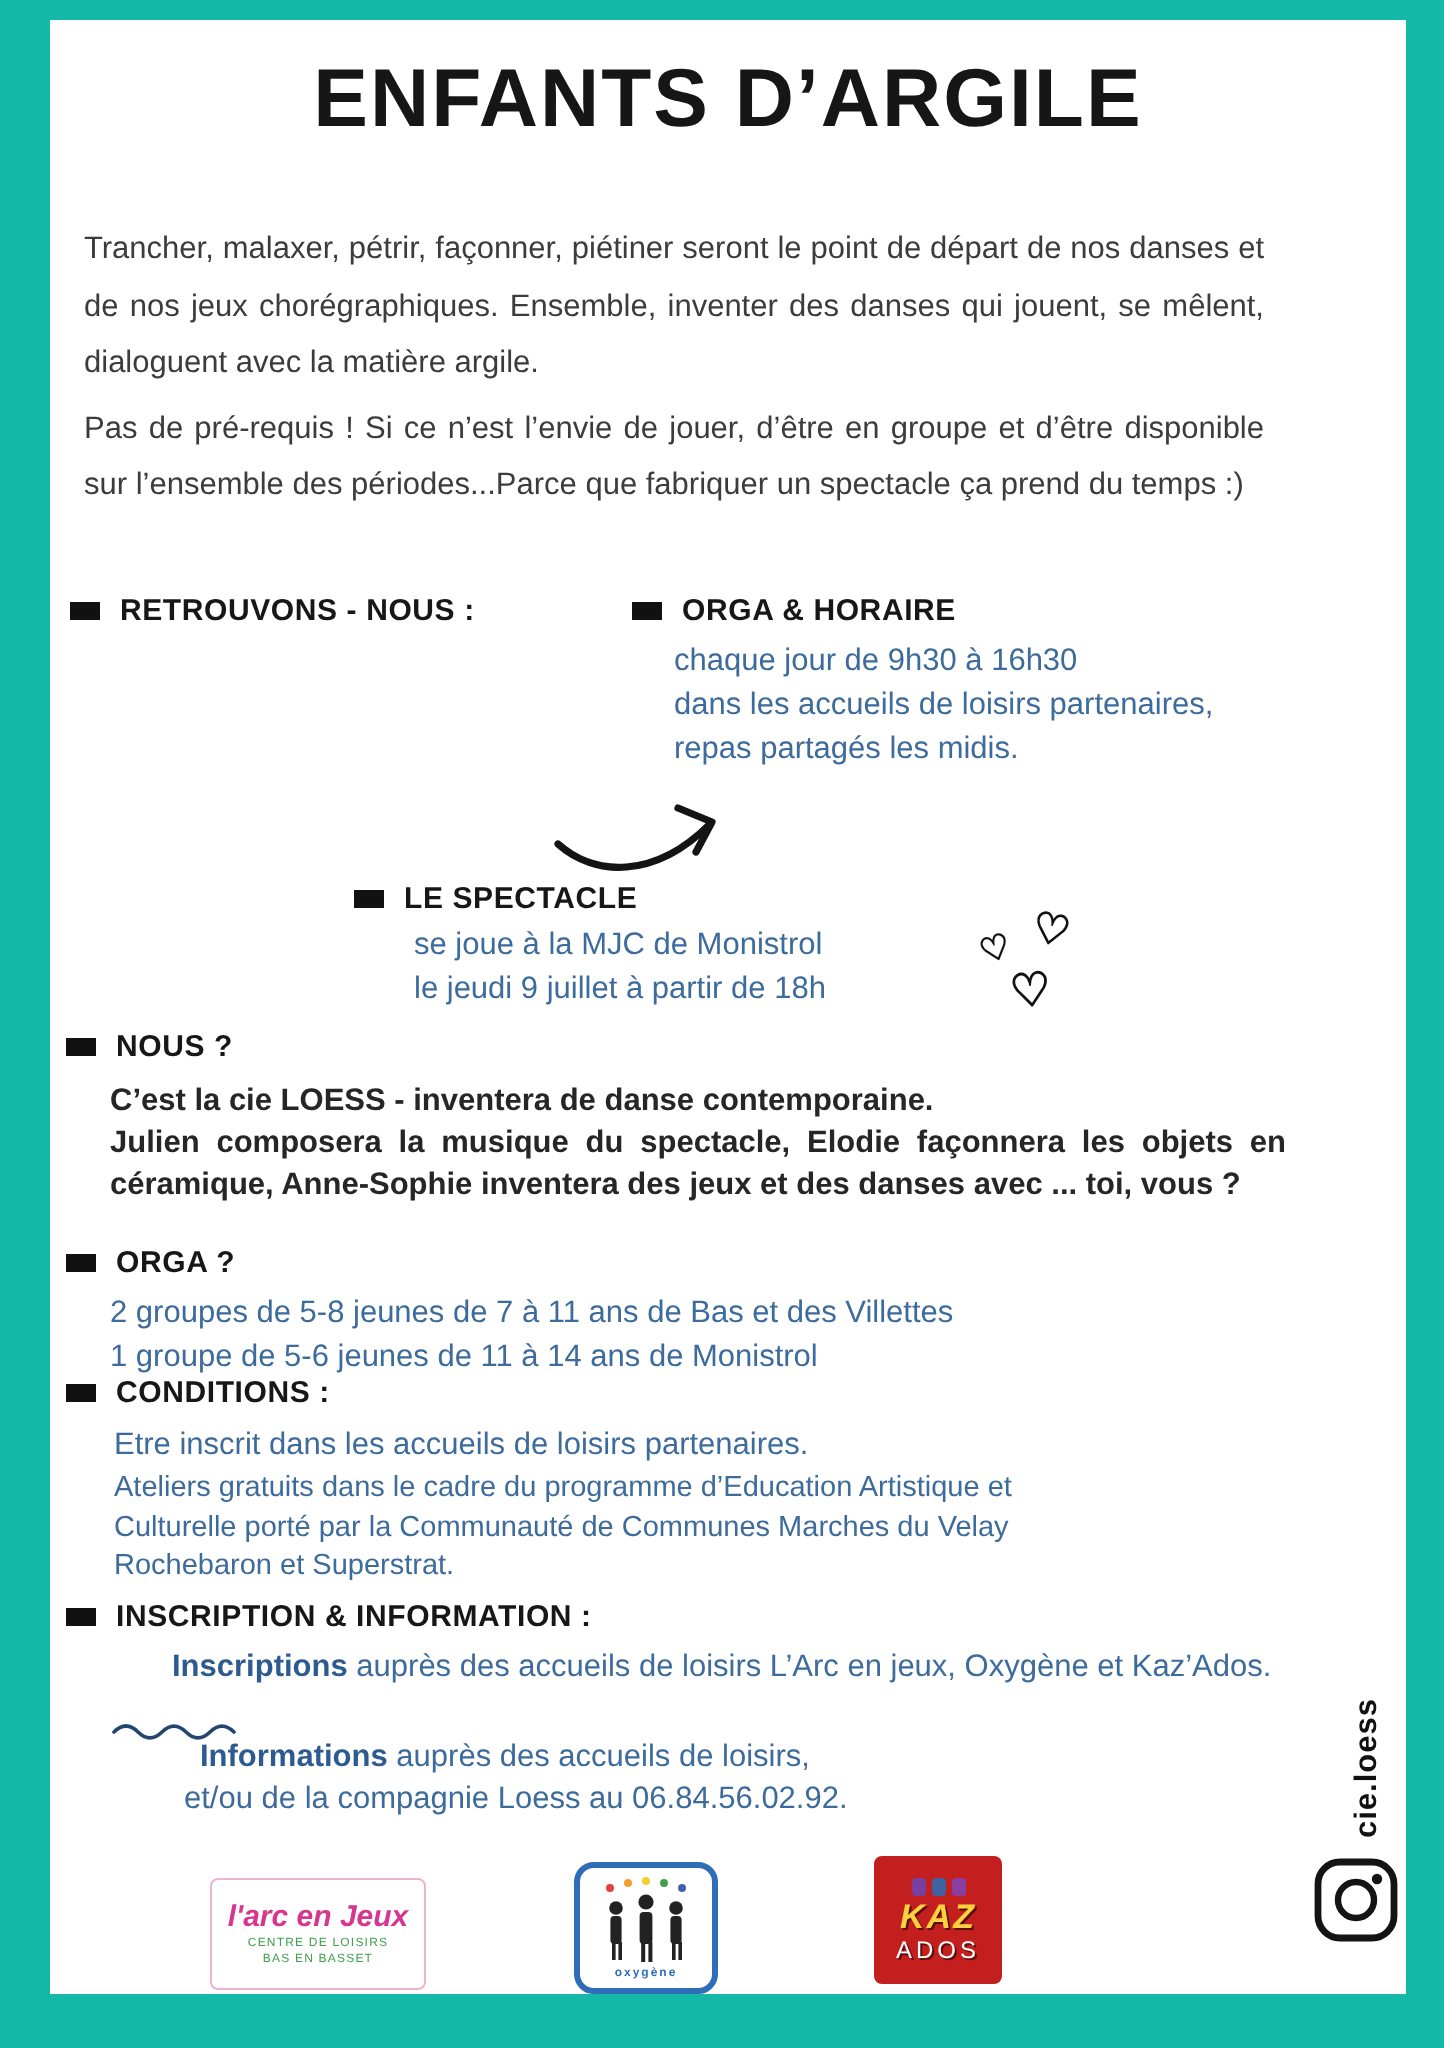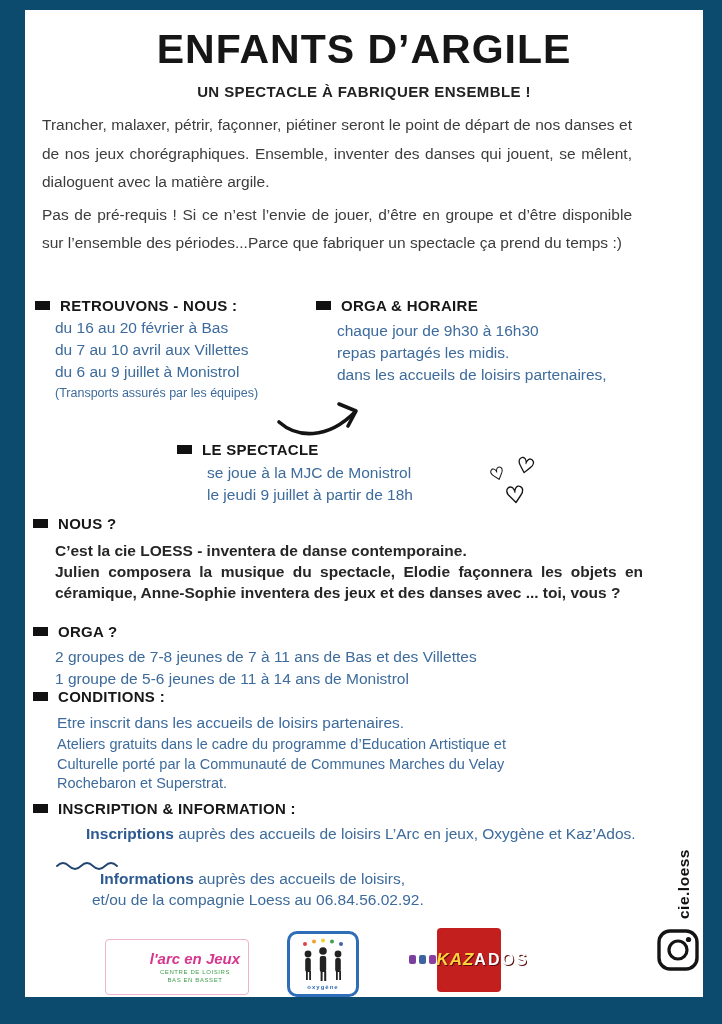--- a/index.html
+++ b/index.html
@@ -1,75 +1,68 @@
 <!DOCTYPE html>
 <html><head>
 <meta charset="utf-8">
 <style>
   html,body{margin:0;padding:0;}
   body{width:722px;height:1024px;font-family:"Liberation Sans",sans-serif;background:#cedbd3;}
-  .page{position:relative;width:722px;height:1024px;background:#0c4a6e;overflow:hidden;}
+  .page{position:relative;width:722px;height:1024px;background:#14b8a6;overflow:hidden;}
   .sheet{position:absolute;left:25px;top:10px;width:678px;height:987px;background:#ffffff;}
   .abs{position:absolute;margin:0;}
   .title{left:0;top:16px;width:100%;text-align:center;font-size:41px;font-weight:700;color:#161616;letter-spacing:1px;}
   .subtitle{left:0;top:73px;width:100%;text-align:center;font-size:15px;font-weight:700;color:#222;letter-spacing:.4px;}
   .intro{left:17px;width:590px;font-size:15.5px;line-height:28.5px;color:#3c3c3c;text-align:justify;}
   .sec-head{display:flex;align-items:center;gap:10px;font-weight:700;font-size:15px;color:#171717;letter-spacing:.3px;}
   .bullet{width:15px;height:9px;background:#111;flex:none;}
   .blue{color:#3d6b9c;}
   .ln15{font-size:15.5px;line-height:22px;}
   .note{font-size:12.5px;line-height:18px;margin-top:1px;}
   .bold-dark{font-size:15.5px;font-weight:700;color:#262626;line-height:21px;}
   .heart{position:absolute;color:#111;font-weight:700;line-height:1;}
   .handle{writing-mode:vertical-rl;transform:rotate(180deg);font-size:15.5px;font-weight:700;letter-spacing:.5px;color:#111;}
   .blab{font-weight:700;color:#2c5a91;}
   .inspar{font-size:15.5px;line-height:21px;margin-left:31px;}
-  .arc-logo{width:106px;height:54px;background:#fff;border:1px solid #eeb3cd;border-radius:4px;display:flex;flex-direction:column;align-items:center;justify-content:center;padding-left:36px;}
+  .arc-logo{width:106px;height:54px;background:#fff;border:1px solid #eeb3cd;border-radius:4px;display:flex;flex-direction:column;align-items:center;justify-content:center;}
   .arc-title{color:#d6368f;font-size:15px;font-weight:700;font-style:italic;line-height:18px;}
   .arc-sub{color:#3f9e4d;font-size:6px;letter-spacing:.6px;text-transform:uppercase;line-height:8px;}
   .oxy-logo{width:72px;height:66px;background:#fff;border:3px solid #2f6db8;border-radius:10px;box-sizing:border-box;display:flex;flex-direction:column;align-items:center;justify-content:center;}
   .oxy-name{font-size:6px;color:#2f6db8;font-weight:700;letter-spacing:1px;line-height:7px;}
-  .kaz-logo{width:64px;height:64px;background:#c41f1f;border-radius:4px;display:flex;flex-direction:row;align-items:center;justify-content:center;}
+  .kaz-logo{width:64px;height:64px;background:#c41f1f;border-radius:4px;display:flex;flex-direction:column;align-items:center;justify-content:center;}
   .kaz-top{display:flex;gap:3px;margin-bottom:2px;}
   .kd{width:7px;height:9px;border-radius:2px;display:block;}
   .kd1{background:#7b3fa0}.kd2{background:#3f63a0}.kd3{background:#8a3fa0}
   .kaz-word1{color:#ffd23d;font-weight:700;font-size:17px;font-style:italic;text-shadow:1px 1px 0 #5a0d0d;letter-spacing:1px;line-height:18px;}
-  .kaz-word2{color:#fff;font-weight:700;font-size:16px;letter-spacing:2px;text-shadow:1px 1px 0 #5a0d0d;line-height:14px;text-align:right;}
+  .kaz-word2{color:#fff;font-weight:400;font-size:12px;letter-spacing:2px;text-shadow:1px 1px 0 #5a0d0d;line-height:14px;text-align:right;}
 </style>
 </head>
 <body>
 
 <div class="page">
   <div class="sheet">
 
     <div class="abs title">ENFANTS D’ARGILE</div>
-    <div class="abs subtitle">UN SPECTACLE À FABRIQUER ENSEMBLE !</div>
 
     <p class="abs intro" style="top:101px">Trancher, malaxer, pétrir, façonner, piétiner seront le point de départ de nos danses et de nos jeux chorégraphiques. Ensemble, inventer des danses qui jouent, se mêlent, dialoguent avec la matière argile.</p>
     <p class="abs intro" style="top:191px;line-height:28px">Pas de pré-requis ! Si ce n’est l’envie de jouer, d’être en groupe et d’être disponible sur l’ensemble des périodes...Parce que fabriquer un spectacle ça prend du temps :)</p>
 
     <div class="abs sec-head" style="left:10px;top:287px">
       <span class="bullet"></span>
       <span>RETROUVONS - NOUS :</span>
     </div>
-    <div class="abs blue" style="left:30px;top:307px">
-      <div class="ln15">du 16 au 20 février à Bas</div>
-      <div class="ln15">du 7 au 10 avril aux Villettes</div>
-      <div class="ln15">du 6 au 9 juillet à Monistrol</div>
-      <div class="note">(Transports assurés par les équipes)</div>
-    </div>
 
     <div class="abs sec-head" style="left:291px;top:287px">
       <span class="bullet"></span>
       <span>ORGA &amp; HORAIRE</span>
     </div>
     <div class="abs blue" style="left:312px;top:310px">
       <div class="ln15">chaque jour de 9h30 à 16h30</div>
+      <div class="ln15">dans les accueils de loisirs partenaires,</div>
       <div class="ln15">repas partagés les midis.</div>
-      <div class="ln15">dans les accueils de loisirs partenaires,</div>
     </div>
 
     <svg class="abs" style="left:250px;top:386px" width="98" height="44" viewBox="0 0 98 44">
       <path d="M4,26 C22,42 52,44 80,16" fill="none" stroke="#141414" stroke-width="3.6" stroke-linecap="round"></path>
       <path d="M64,8 L81,15 L73,30" fill="none" stroke="#141414" stroke-width="3.6" stroke-linecap="round" stroke-linejoin="round"></path>
     </svg>
 
     <div class="abs sec-head" style="left:152px;top:431px">
       <span class="bullet"></span>
       <span>LE SPECTACLE</span>
@@ -90,21 +83,21 @@
       <span>NOUS ?</span>
     </div>
     <div class="abs bold-dark" style="left:30px;top:530px">C’est la cie LOESS - inventera de danse contemporaine.</div>
     <p class="abs bold-dark" style="left:30px;top:551px;width:588px;text-align:justify">Julien composera la musique du spectacle, Elodie façonnera les objets en céramique, Anne-Sophie inventera des jeux et des danses avec ... toi, vous ?</p>
 
     <div class="abs sec-head" style="left:8px;top:613px">
       <span class="bullet"></span>
       <span>ORGA ?</span>
     </div>
     <div class="abs blue" style="left:30px;top:636px">
-      <div class="ln15">2 groupes de 7-8 jeunes de 7 à 11 ans de Bas et des Villettes</div>
+      <div class="ln15">2 groupes de 5-8 jeunes de 7 à 11 ans de Bas et des Villettes</div>
       <div class="ln15">1 groupe de 5-6 jeunes de 11 à 14 ans de Monistrol</div>
     </div>
 
     <div class="abs sec-head" style="left:8px;top:678px">
       <span class="bullet"></span>
       <span>CONDITIONS :</span>
     </div>
     <div class="abs blue ln15" style="left:32px;top:702px">Etre inscrit dans les accueils de loisirs partenaires.</div>
     <p class="abs blue" style="left:32px;top:725px;width:508px;font-size:14.5px;line-height:19.5px">Ateliers gratuits dans le cadre du programme d’Education Artistique et Culturelle porté par la Communauté de Communes Marches du Velay Rochebaron et Superstrat.</p>
 

